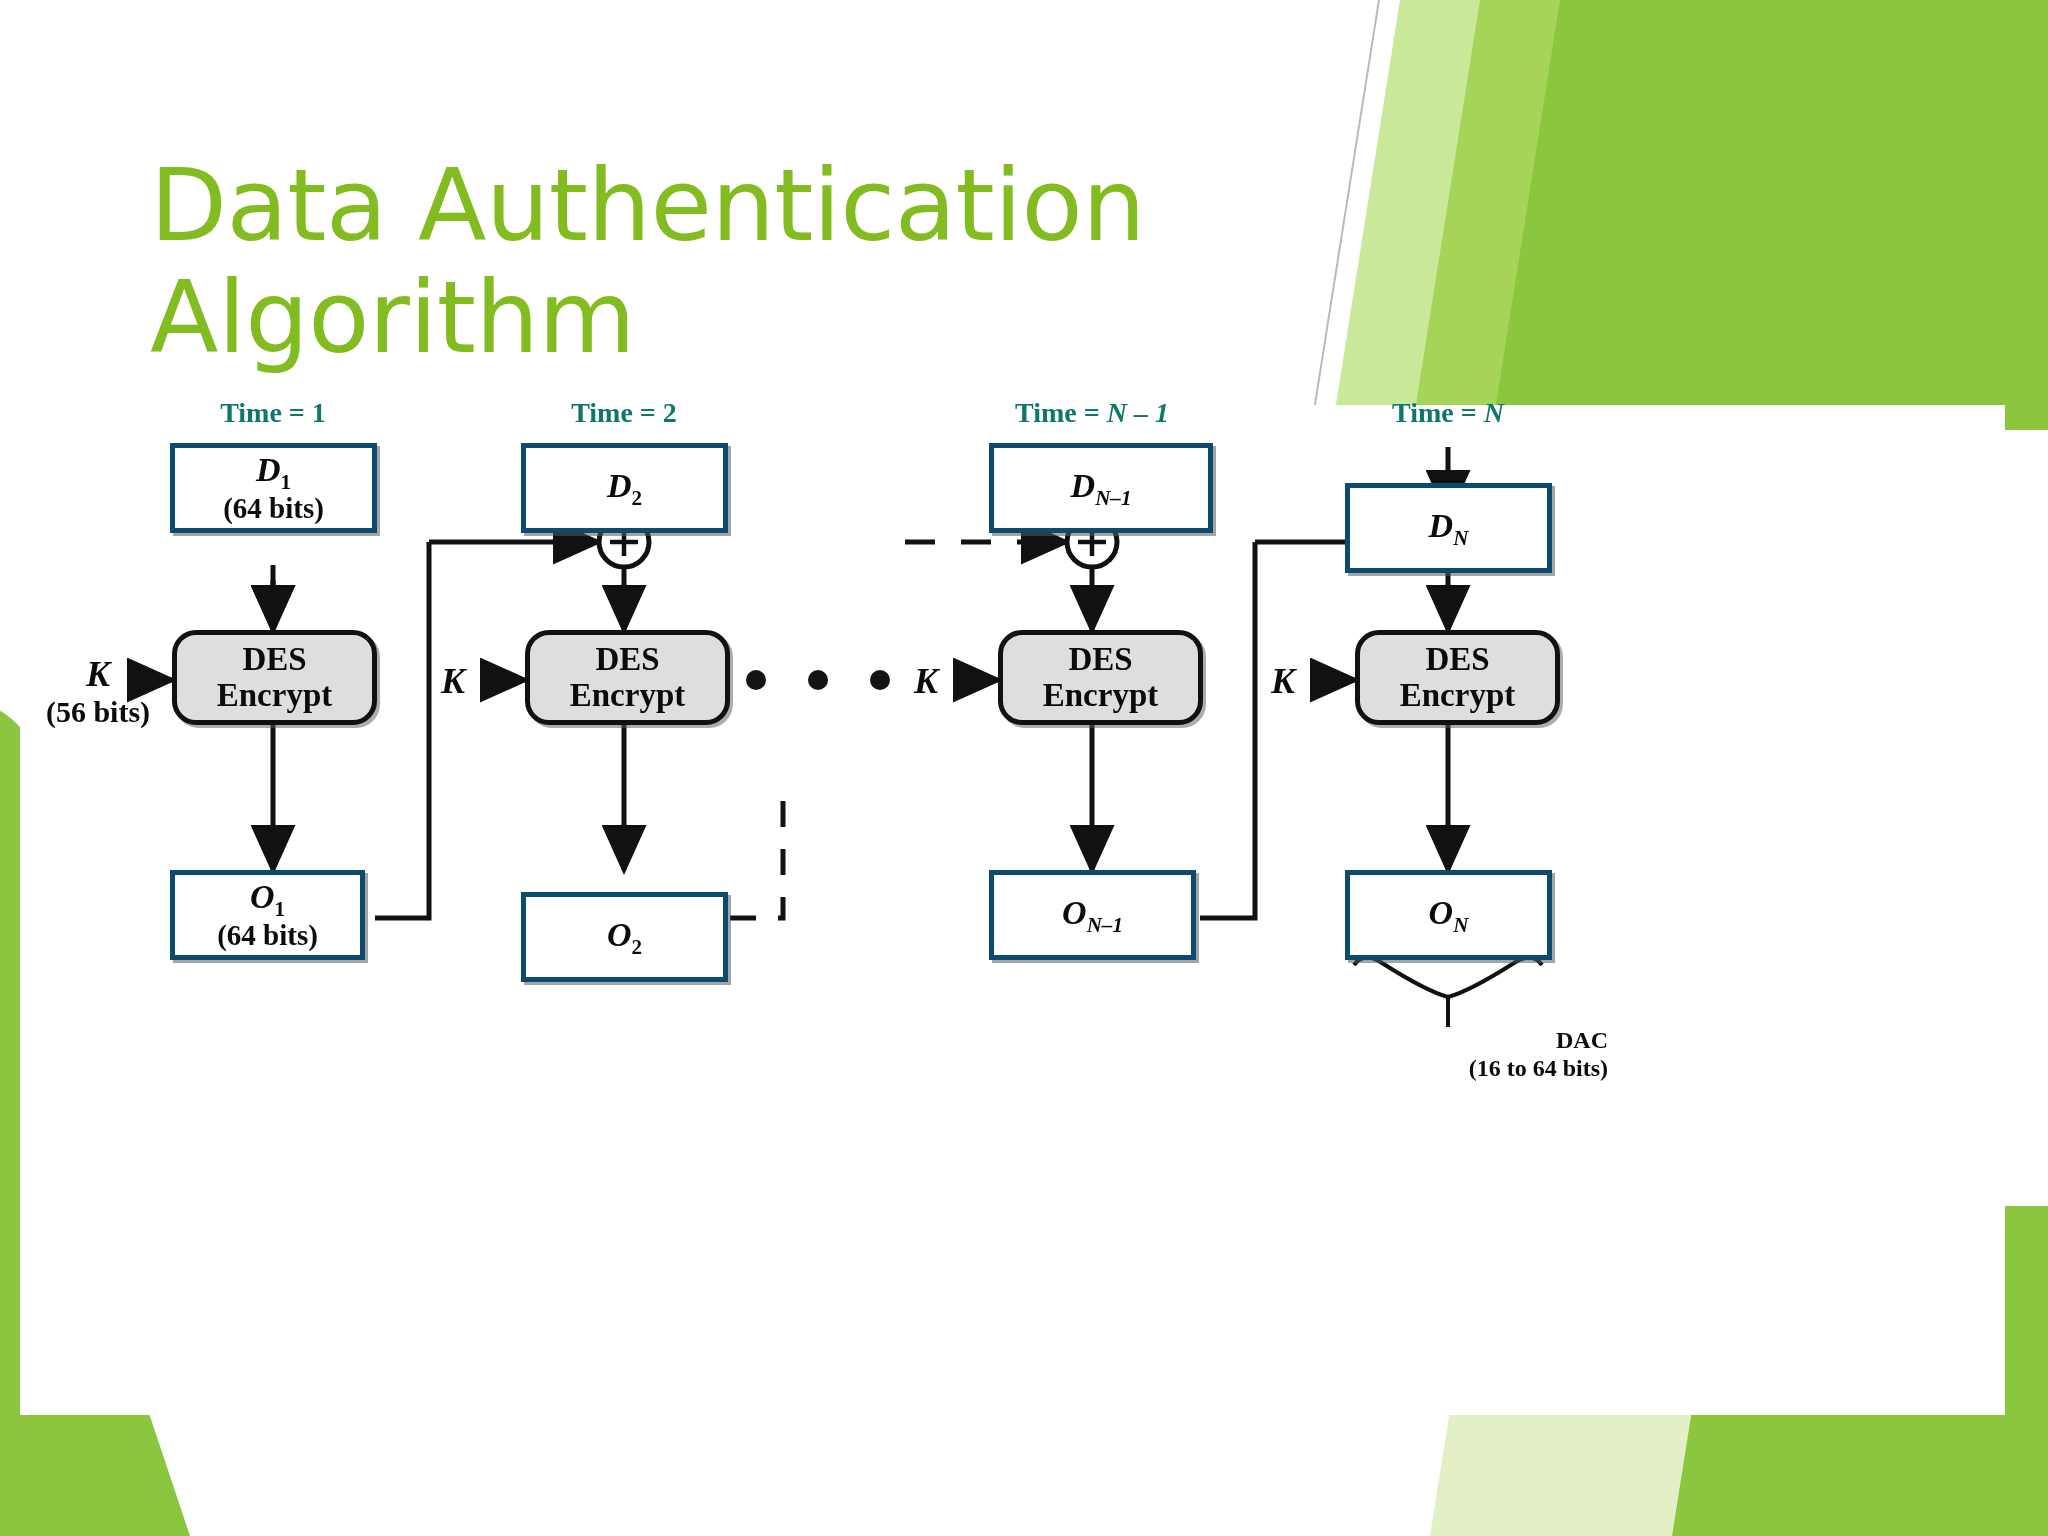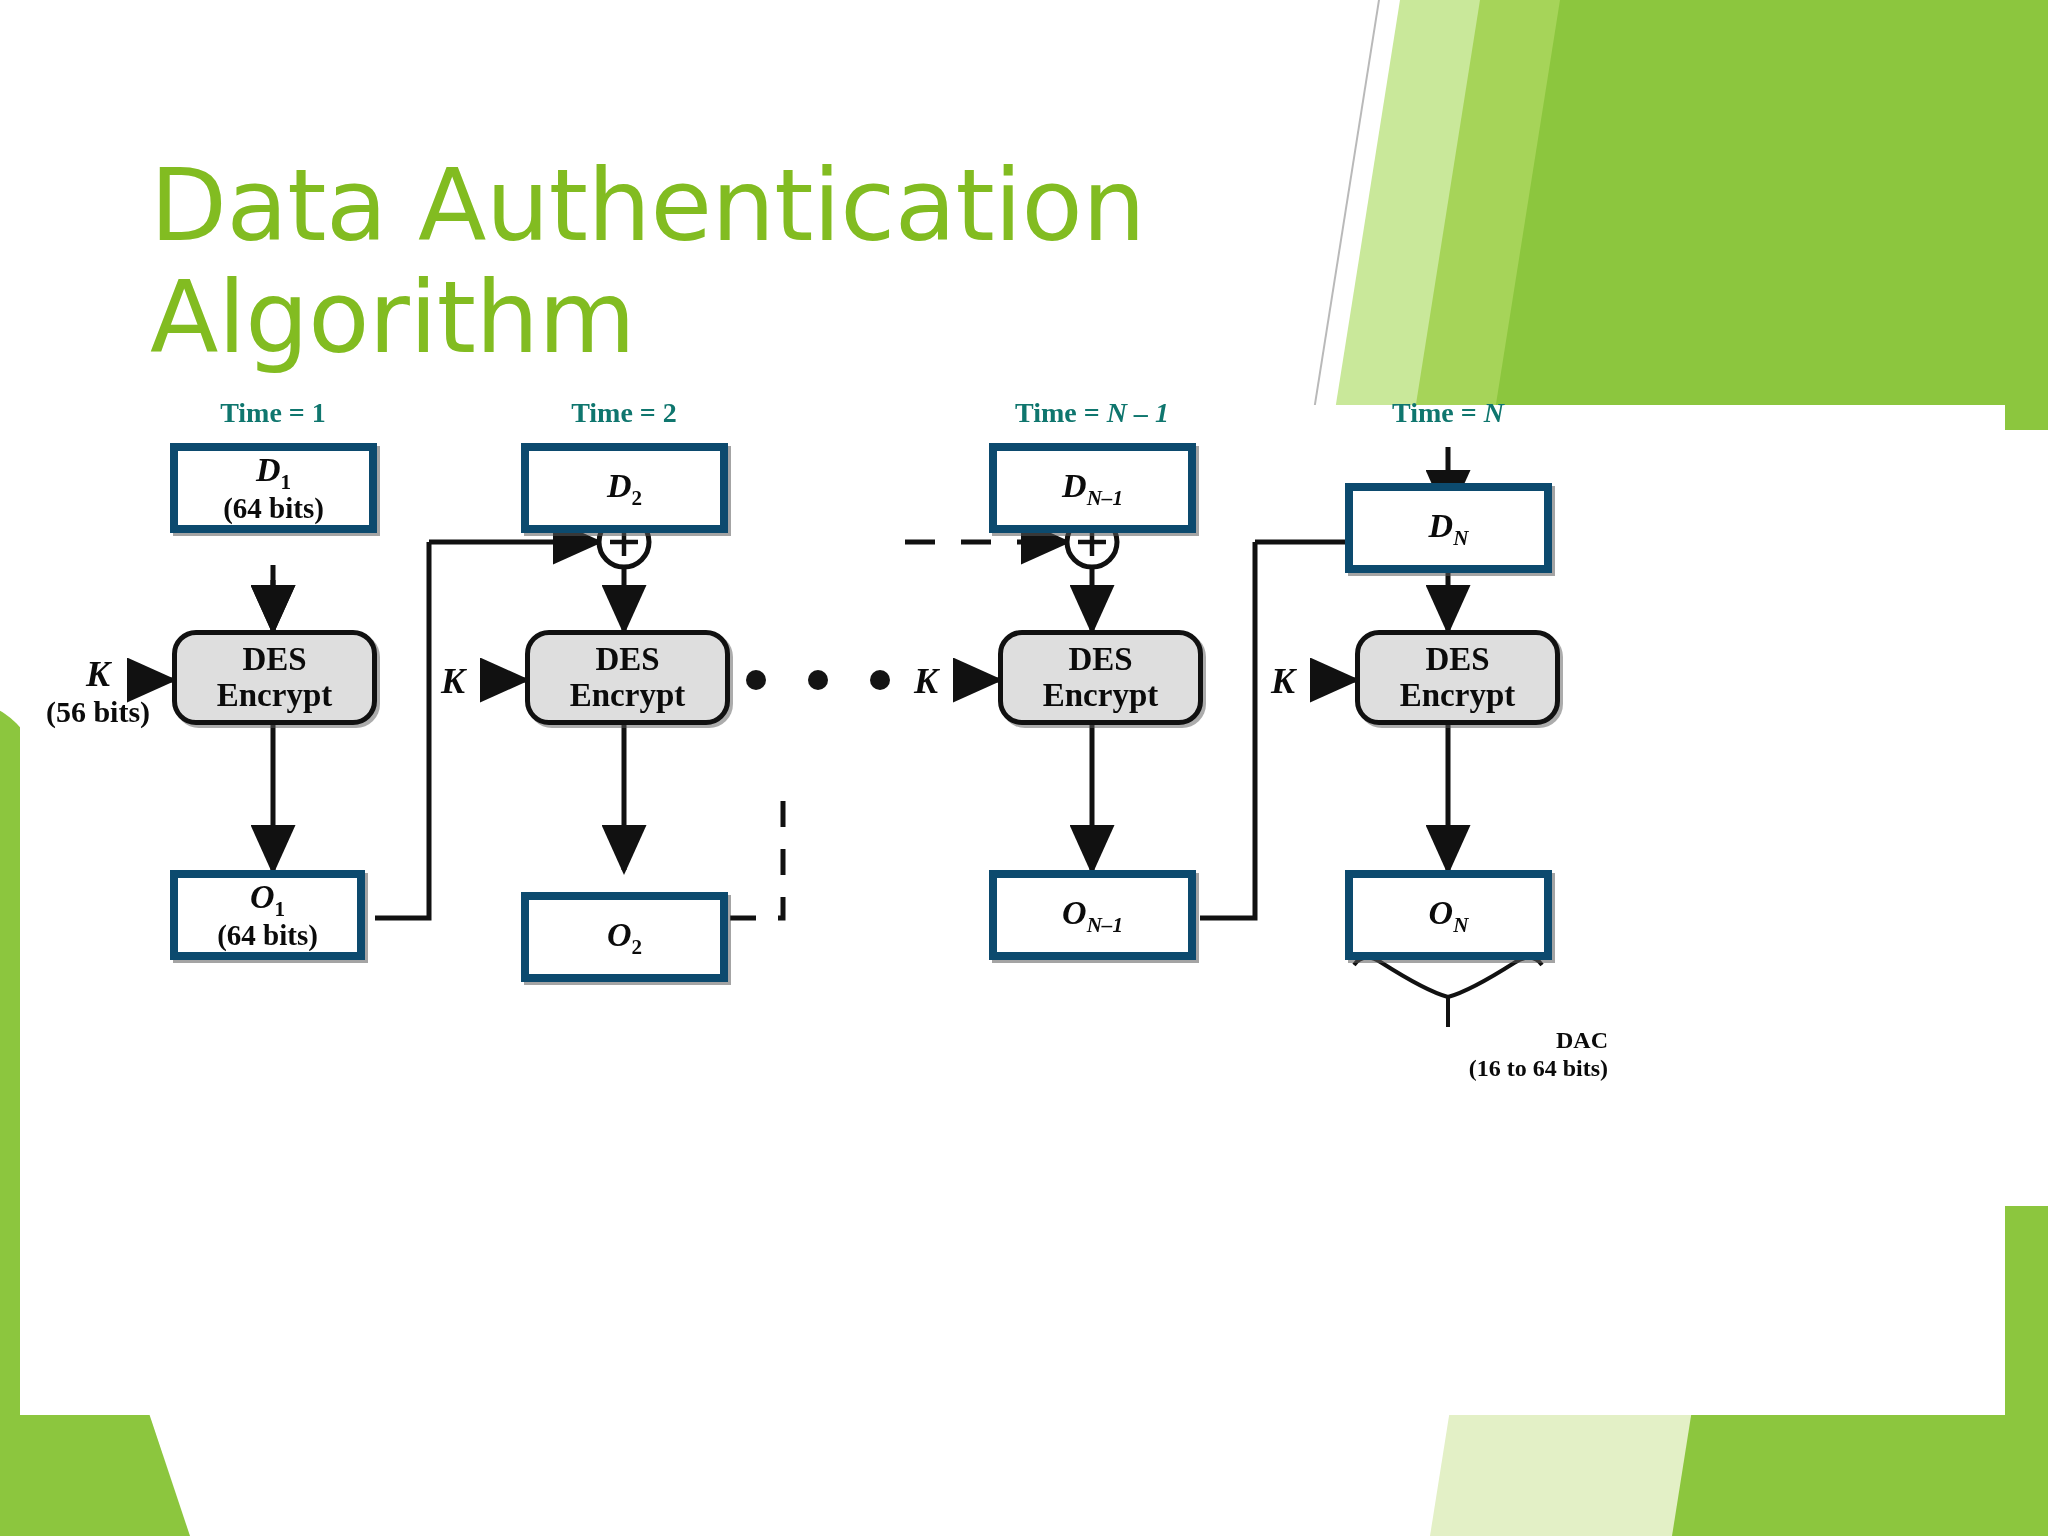--- a/index.html
+++ b/index.html
@@ -118,21 +118,21 @@
     font-family: "Liberation Serif", serif;
     font-weight: bold;
     font-size: 28px;
     color: #0f766e;
     text-align: center;
     white-space: nowrap;
   }
   .time-label i { font-style: italic; }
 
   .d-box, .o-box {
-    border: 8px solid #0c4a6e;
+    border: 5px solid #0c4a6e;
     background: #ffffff;
     box-sizing: border-box;
     display: flex;
     flex-direction: column;
     align-items: center;
     justify-content: center;
     font-family: "Liberation Serif", serif;
     color: #0b0b0b;
     box-shadow: 3px 3px 0 rgba(90,90,90,0.55);
   }
@@ -356,21 +356,21 @@
     <div class="fx" style="left:726px; top:265px; display:flex; gap:42px;">
       <div class="dot"></div>
       <div class="dot"></div>
       <div class="dot"></div>
     </div>
 
     <div class="fx time-label" style="left:922px; top:-8px; width:300px;">
       <span>Time = </span><i>N – 1</i>
     </div>
 
-    <div class="fx d-box" style="left:969px; top:38px; width:207px; height:90px;">
+    <div class="fx d-box" style="left:969px; top:38px; width:224px; height:90px;">
       <div class="sym">
         <span>D</span><sub><i>N–1</i></sub>
       </div>
     </div>
 
     <div class="fx kbox" style="left:873px; top:255px; width:66px;">
       <div class="kl">K</div>
     </div>
 
     <div class="fx des-box" style="left:978px; top:225px; width:205px; height:95px;">

